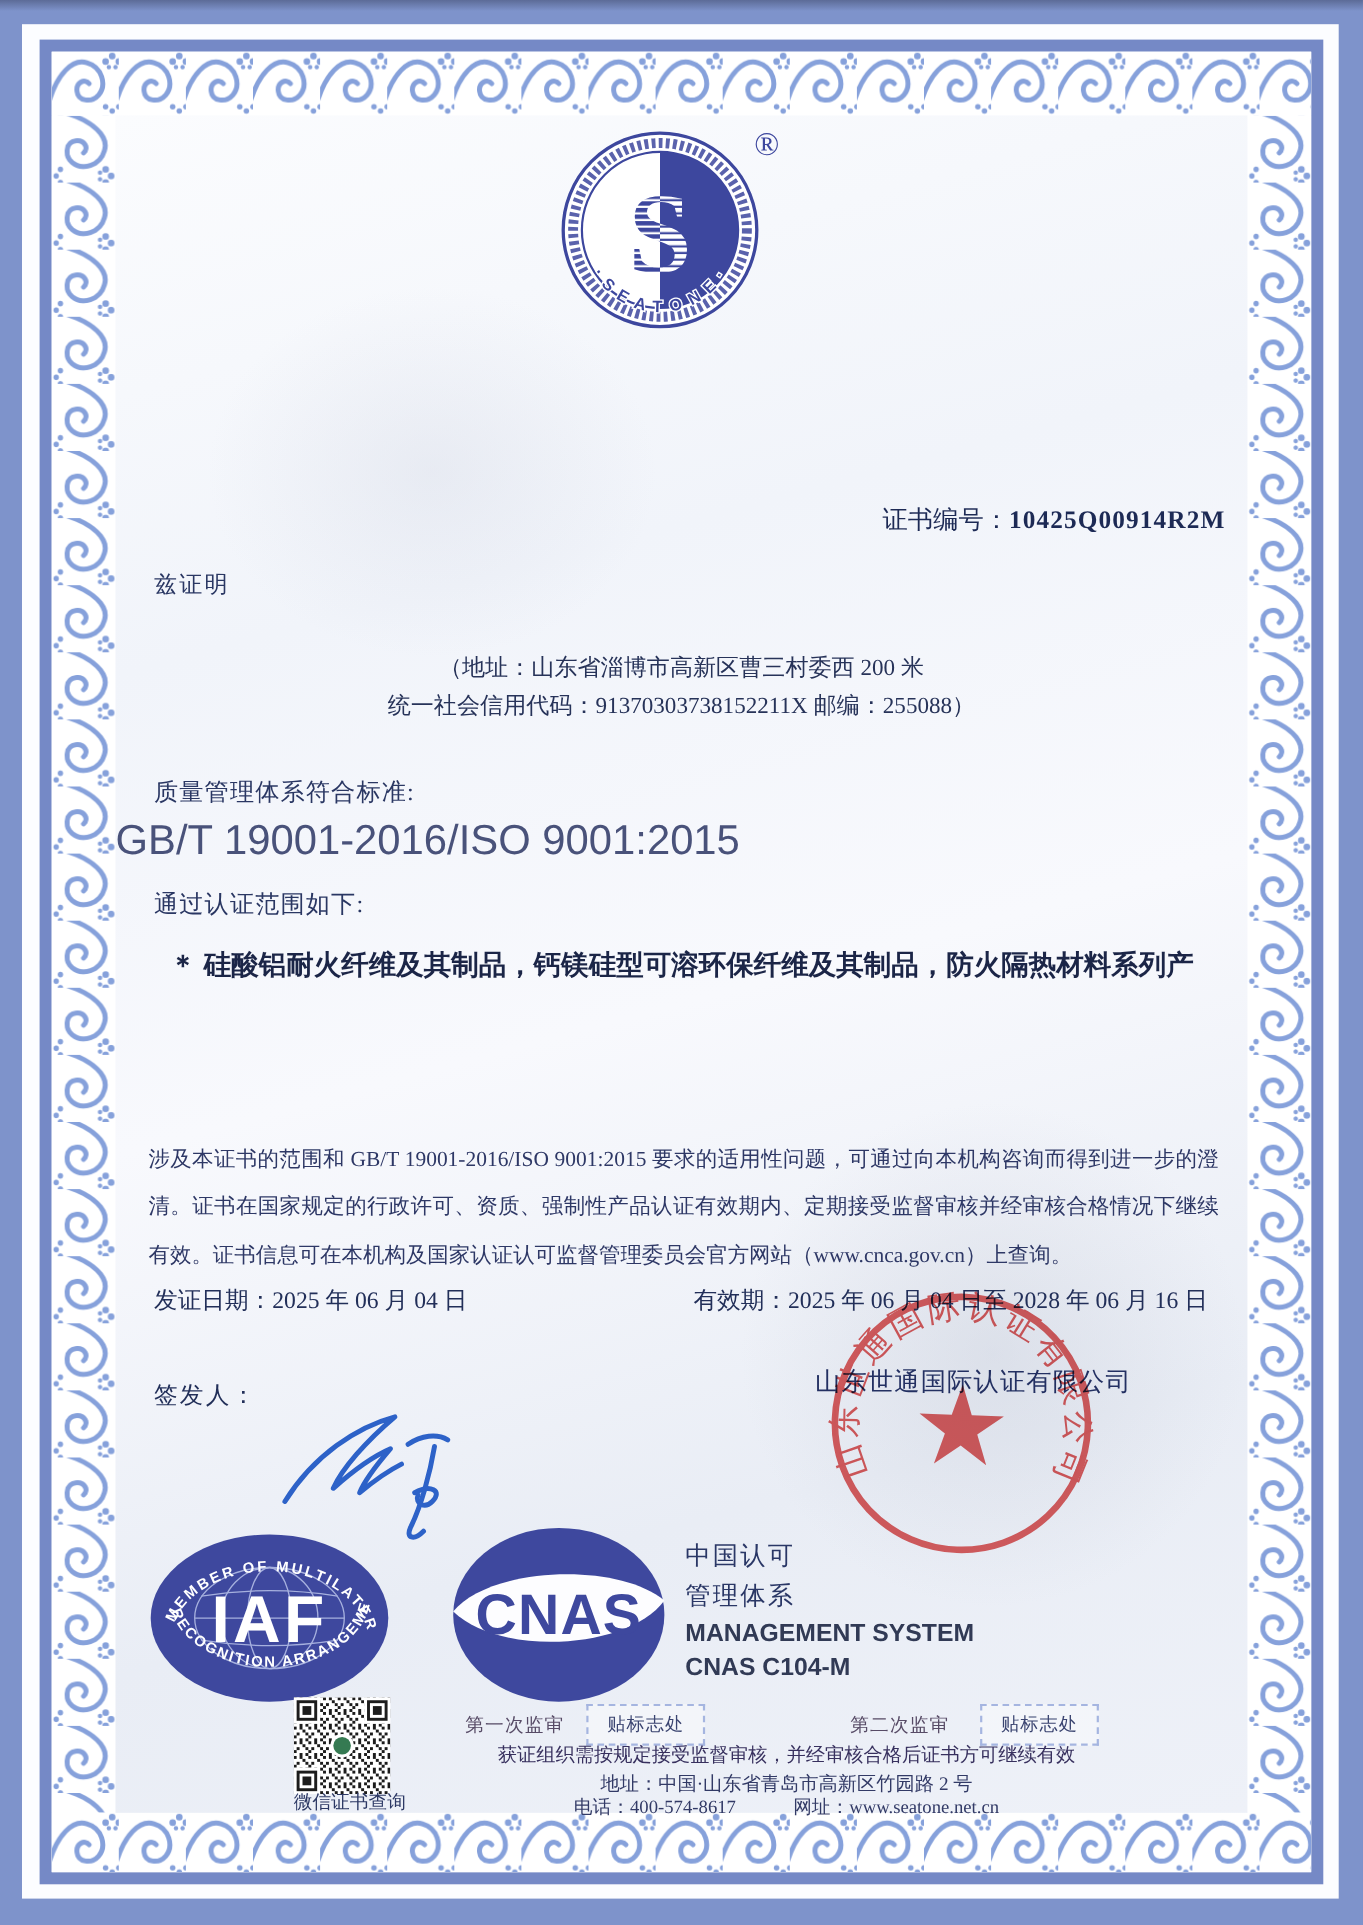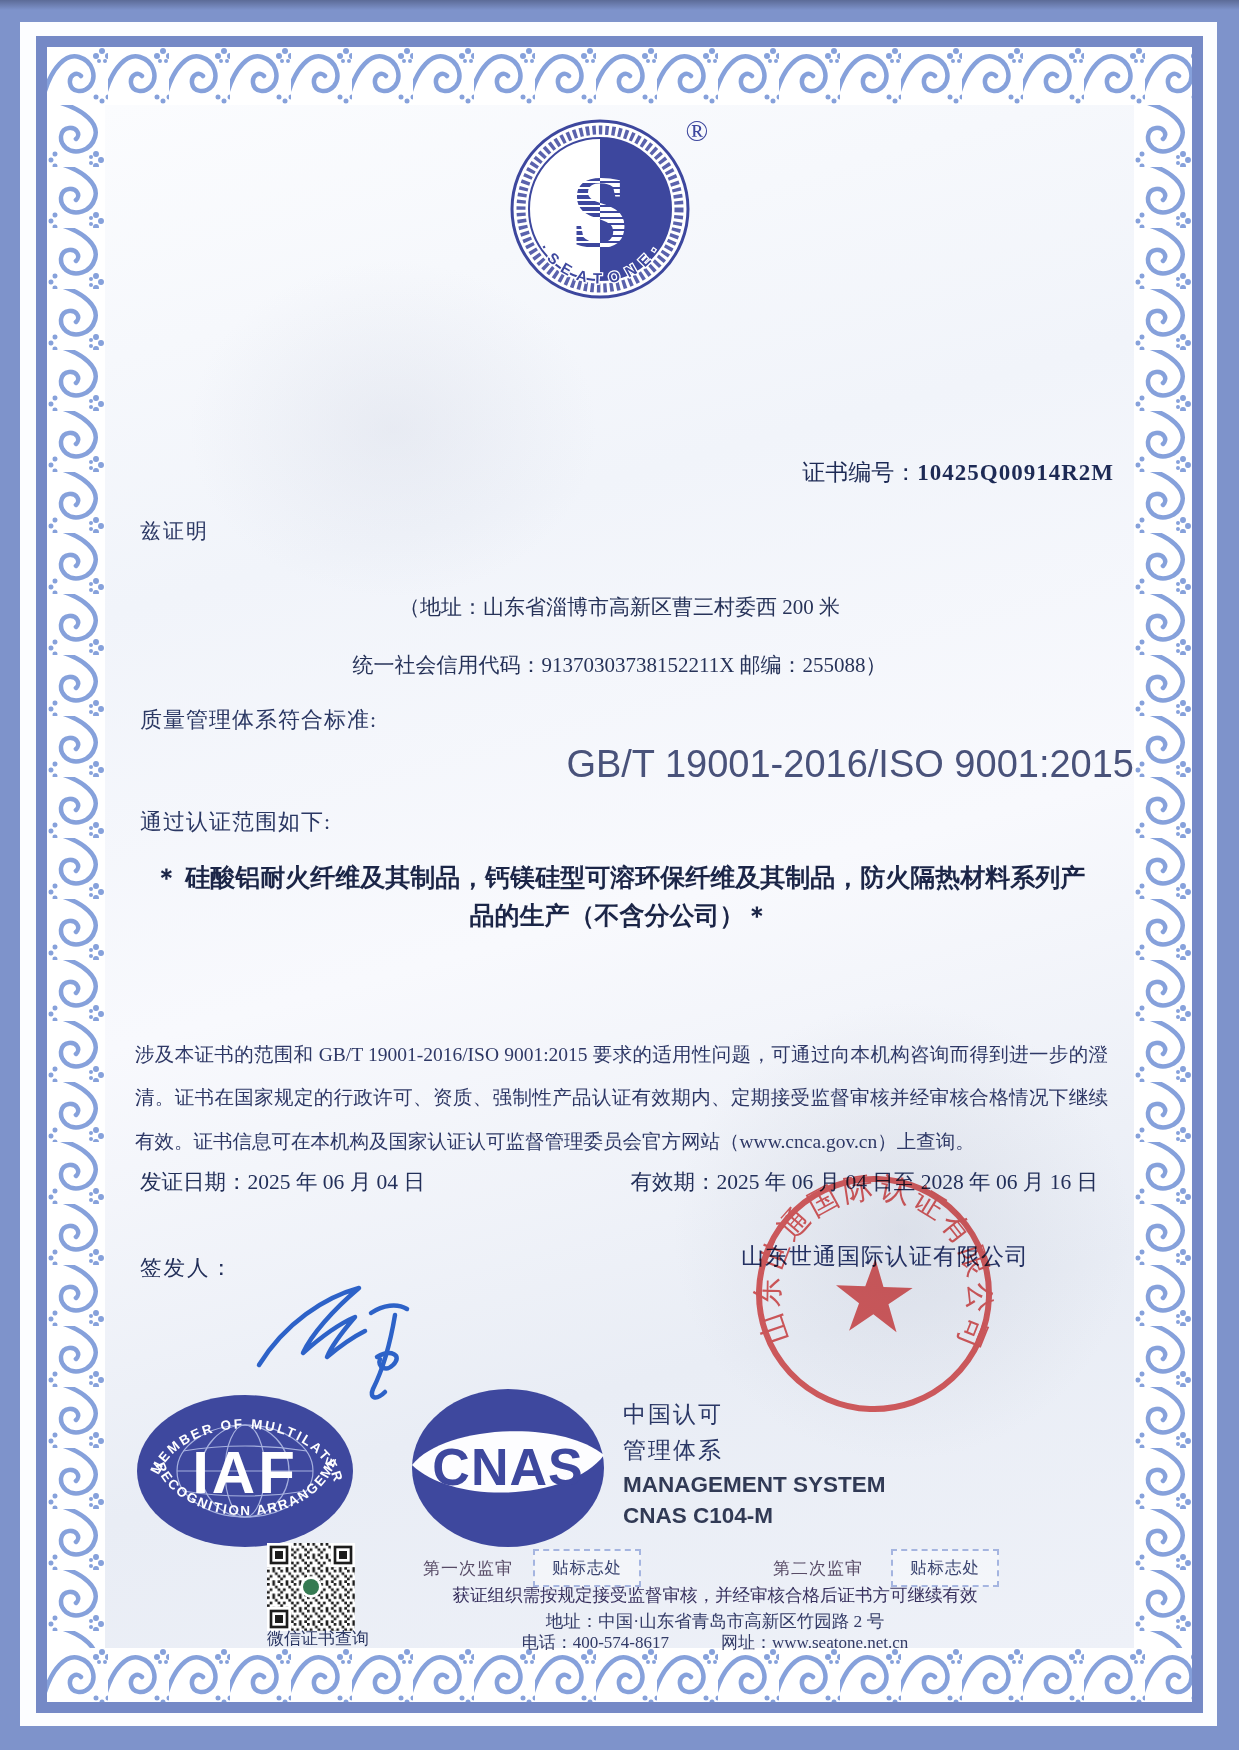--- a/index.html
+++ b/index.html
@@ -30,24 +30,24 @@
 
   .title { left:0; right:0; top:272px; text-align:center; font-size:56px; font-weight:700;
            color:#1d2445; word-spacing:26px; letter-spacing:2px; }
   .cert-no { right:20px; top:352px; font-size:23px; color:#1d2a55; }
   .cert-no .num { font-weight:700; letter-spacing:1px; }
 
   .certify { left:35px; top:412px; font-size:21px; color:#2a3763; letter-spacing:2px; }
   .company { left:0; right:0; top:440px; text-align:center; font-size:40px; font-weight:700;
              color:#15203f; letter-spacing:2px; }
   .addr1 { left:0; right:0; top:488px; text-align:center; font-size:21px; color:#273359; }
-  .addr2 { left:0; right:0; top:546px; text-align:center; font-size:21px; color:#273359; }
+  .addr2 { left:0; right:0; top:522px; text-align:center; font-size:21px; color:#273359; }
 
   .std-label { left:35px; top:600px; font-size:22px; color:#2a3763; letter-spacing:1px; }
-  .standard  { left:0; right:0; top:638px; text-align:right; font-size:38px;
+  .standard  { left:0; right:0; top:638px; text-align:left; font-size:38px;
                font-family:"Liberation Sans", sans-serif; color:#49527a; }
   .scope-label { left:35px; top:702px; font-size:22px; color:#2a3763; letter-spacing:1px; }
   .scope { left:20px; right:20px; top:754px; text-align:center; font-size:25px; font-weight:700;
            color:#1b2547; line-height:1.5; }
 
   .disclaimer { left:30px; right:26px; top:928px; font-size:19.5px; line-height:2.22;
                 text-align:justify; color:#2e3866; margin:0; }
 
   .issue-date { left:35px; top:1062px; font-size:21.5px; color:#222f59; }
   .validity   { right:36px; top:1062px; font-size:21.5px; color:#222f59; }
@@ -213,21 +213,20 @@
     <div class="abs certify">兹证明</div>
     <div class="abs addr1">（地址：山东省淄博市高新区曹三村委西 200 米</div>
     <div class="abs addr2">统一社会信用代码：91370303738152211X 邮编：255088）</div>
 
     <div class="abs std-label">质量管理体系符合标准:</div>
     <div class="abs standard">GB/T 19001-2016/ISO 9001:2015</div>
 
     <div class="abs scope-label">通过认证范围如下:</div>
     <div class="abs scope">
       <div>＊ 硅酸铝耐火纤维及其制品，钙镁硅型可溶环保纤维及其制品，防火隔热材料系列产</div>
-      <div>品的生产（不含分公司）＊</div>
     </div>
 
     <p class="abs disclaimer">涉及本证书的范围和 GB/T 19001-2016/ISO 9001:2015 要求的适用性问题，可通过向本机构咨询而得到进一步的澄清。证书在国家规定的行政许可、资质、强制性产品认证有效期内、定期接受监督审核并经审核合格情况下继续有效。证书信息可在本机构及国家认证认可监督管理委员会官方网站（www.cnca.gov.cn）上查询。</p>
 
     <div class="abs issue-date">
       <span>发证日期：</span><span>2025 年 06 月 04 日</span>
     </div>
     <div class="abs validity">
       <span>有效期：</span><span>2025 年 06 月 04 日至 2028 年 06 月 16 日</span>
     </div>

